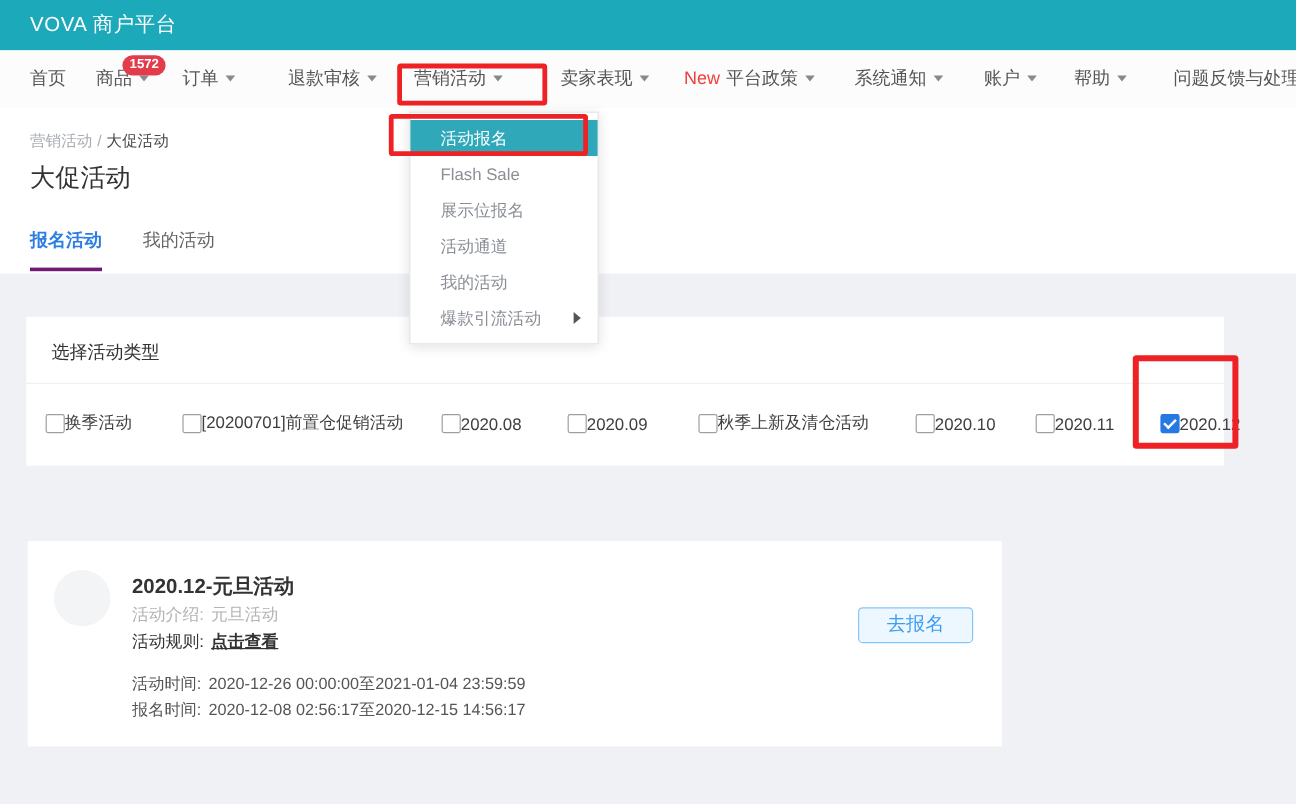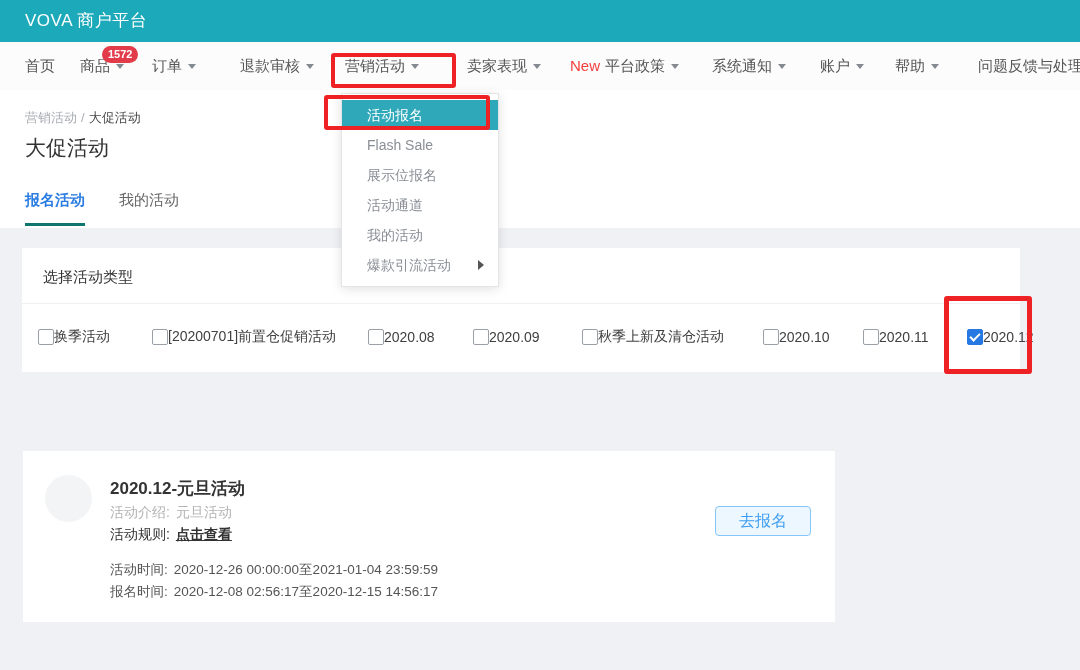--- a/index.html
+++ b/index.html
@@ -22,27 +22,27 @@
 
   
   .content-header { position:absolute; top:90px; left:0; width:1080px; height:138px; background:#fff; }
   .breadcrumb { position:absolute; left:25px; top:19px; font-size:13px; color:#a9adb3; white-space:nowrap; }
   .breadcrumb .crumb-parent { color:#a9adb3; }
   .breadcrumb .crumb-sep { margin:0 4px; color:#a9adb3; }
   .breadcrumb .crumb-current { color:#4a4a4a; }
   .page-title { position:absolute; left:25px; top:44px; font-size:21px; color:#333; }
   .tabs { position:absolute; left:25px; top:101px; display:flex; gap:34px; font-size:15px; color:#666; }
   .tab { padding-bottom:13px; cursor:pointer; }
-  .tab.active { color:#2B7DE3; font-weight:bold; border-bottom:3px solid #0f766e; }
+  .tab.active { color:#2B7DE3; font-weight:bold; border-bottom:3px solid #701a75; }
 
   
   .page-bg { position:absolute; top:228px; left:0; width:1080px; height:442px; background:#EFF1F4; }
 
   
-  .filter-panel { position:absolute; left:22px; top:248px; width:998px; height:124px; background:#fff; }
+  .filter-panel { position:absolute; left:22px; top:264px; width:998px; height:124px; background:#fff; }
   .filter-title { position:absolute; left:21px; top:20px; font-size:15px; color:#333; }
   .filter-divider { position:absolute; left:0; top:55px; width:1058px; height:1px; background:#eef0f2; }
   .checkbox-option { position:absolute; top:79px; height:20px; display:flex; align-items:center; gap:0; font-size:14px; color:#404040; cursor:pointer; white-space:nowrap; }
   .checkbox { width:14px; height:14px; border:1px solid #9aa0a6; border-radius:2px; background:#fff; flex:0 0 auto; position:relative; }
   .checkbox.checked { background:#2678E3; border-color:#2678E3; }
   .checkbox.checked::after { content:""; position:absolute; left:4px; top:1px; width:4px; height:8px; border:solid #fff; border-width:0 2px 2px 0; transform:rotate(45deg); }
 
   
   .dropdown { position:absolute; left:341px; top:93px; width:156px; background:#fff; border:1px solid #e4e4e4; box-shadow:0 2px 10px rgba(0,0,0,.12); padding:6px 0; z-index:50; }
   .dropdown-item { height:30px; line-height:30px; padding-left:25px; font-size:14px; color:#8a8f96; position:relative; cursor:pointer; }

